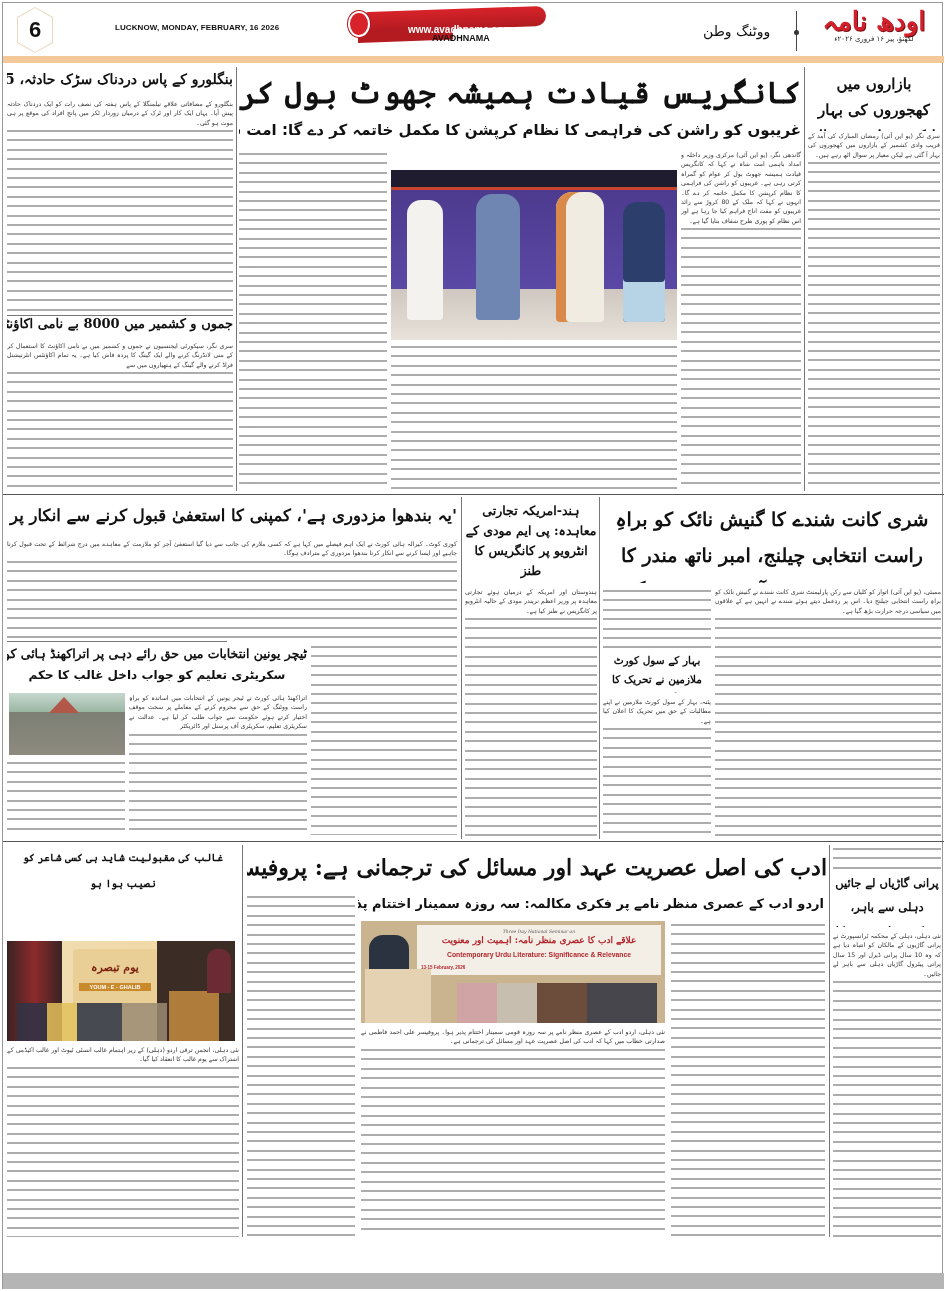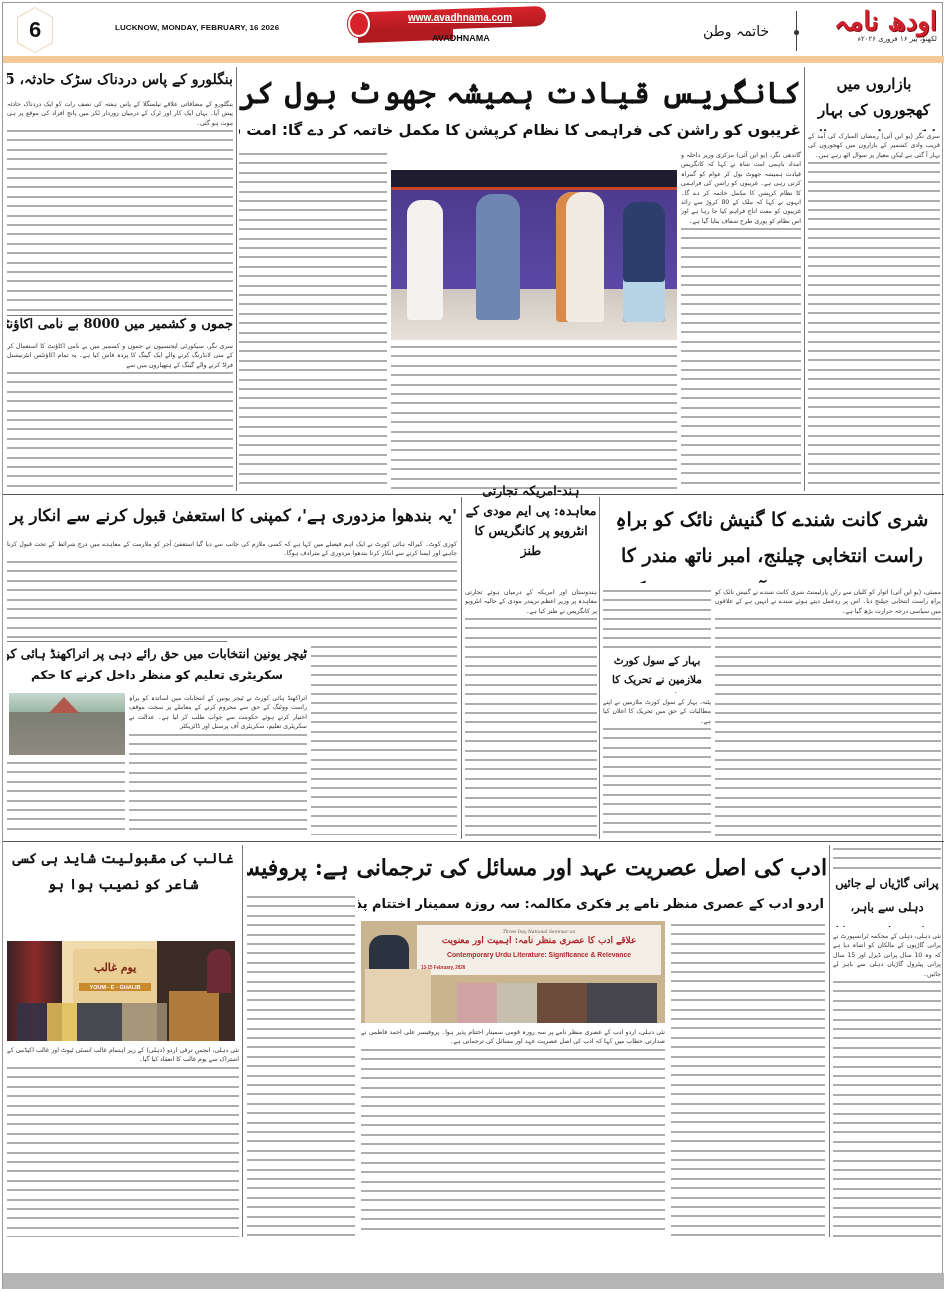--- a/index.html
+++ b/index.html
@@ -6,27 +6,27 @@
   body { width: 945px; height: 1291px; background: #fff; font-family: "DejaVu Sans", sans-serif; color: #111; overflow: hidden; position: relative; }
   .page { position: absolute; left: 2px; top: 2px; width: 941px; height: 1287px; border: 1px solid #999; }
   
   .mast { position: absolute; left: 0; top: 0; width: 941px; height: 54px; }
   .pgnum { position: absolute; left: 14px; top: 4px; width: 36px; height: 46px; clip-path: polygon(50% 0,100% 22%,100% 78%,50% 100%,0 78%,0 22%); background: #e9d9bf; }
   .pgnum-inner { position: absolute; left: 1px; top: 1px; right: 1px; bottom: 1px; clip-path: polygon(50% 0,100% 22%,100% 78%,50% 100%,0 78%,0 22%); background: #fff; display: flex; align-items: center; justify-content: center; font: bold 22px "Liberation Sans", sans-serif; }
   .dateline { position: absolute; left: 112px; top: 20px; font: bold 8px "Liberation Sans", sans-serif; letter-spacing: 0.1px; }
   .banner { position: absolute; left: 345px; top: 4px; width: 200px; height: 40px; }
   .banner .ribbon { position: absolute; left: 18px; top: 2px; width: 180px; height: 20px; background: linear-gradient(#d8232a,#b01a20); border-radius: 2px 10px 10px 2px; transform: skewY(-2deg); }
   .banner .ribbon2 { position: absolute; left: 10px; top: 18px; width: 95px; height: 18px; background: #b31b21; clip-path: polygon(0 0,100% 20%,100% 80%,0 100%); }
-  .banner .web { position: absolute; left: 60px; top: 5px; color: #fff; font: bold 10px "Liberation Sans", sans-serif; text-decoration: underline; }
+  .banner .web { position: absolute; left: 60px; top: 17px; color: #fff; font: bold 10px "Liberation Sans", sans-serif; }
   .banner .hand { position: absolute; left: 0; top: 4px; width: 22px; height: 26px; border-radius: 50%; background: #d8232a; border: 2px solid #fff; box-shadow: 0 0 0 1px #b01a20; }
   .banner .name { position: absolute; left: 84px; top: 26px; font: bold 9px "Liberation Sans", sans-serif; }
   .sect { position: absolute; left: 700px; top: 20px; font: 14px "DejaVu Sans", sans-serif; direction: rtl; }
   .vrule { position: absolute; left: 793px; top: 8px; width: 1px; height: 40px; background: #444; }
   .vdot { position: absolute; left: 791px; top: 27px; width: 5px; height: 5px; background: #333; border-radius: 50%; }
-  .logo { position: absolute; left: 808px; top: 4px; width: 126px; height: 40px; direction: rtl; text-align: right; }
+  .logo { position: absolute; left: 808px; top: 4px; width: 126px; height: 40px; direction: rtl; text-align: center; }
   .logo .lt { font: bold 26px "DejaVu Serif", serif; color: #d0202b; line-height: 28px; text-shadow: 1px 1px 0 #7a0f14; }
   .logo .ld { font: 7px "DejaVu Sans", sans-serif; color: #222; }
   .tanbar { position: absolute; left: 0; top: 53px; width: 941px; height: 7px; background: #f3c99a; }
 
   
   .rtl { direction: rtl; text-align: right; }
   .hl { font-family: "DejaVu Serif", serif; font-weight: bold; line-height: 1.15; color: #111; }
   .sub { font-family: "DejaVu Sans", sans-serif; font-weight: bold; color: #111; }
   .col { position: absolute; overflow: hidden; direction: rtl; text-align: justify; font: 6.2px/9.4px "DejaVu Sans", sans-serif; color: #333; }
   .rule-v { position: absolute; width: 1px; background: #777; }
@@ -47,21 +47,21 @@
       <div class="pgnum-inner">6</div>
     </div>
     <div class="dateline">LUCKNOW, MONDAY,  FEBRUARY, 16  2026</div>
     <div class="banner">
       <div class="ribbon2"></div>
       <div class="ribbon"></div>
       <div class="hand"></div>
       <div class="web">www.avadhnama.com</div>
       <div class="name">AVADHNAMA</div>
     </div>
-    <div class="sect">خاتمہ وطن</div>
+    <div class="sect">ووٹنگ وطن</div>
     <div class="vrule"></div>
     <div class="vdot"></div>
     <div class="logo">
       <div class="lt">اودھ نامہ</div>
       <div class="ld">لکھنؤ، پیر ۱۶ فروری ۲۰۲۶ء</div>
     </div>
   </div>
   <div class="tanbar"></div>
 
   <div class="txt rtl" style="left:805px; top:68px; width:132px; height:60px;">
@@ -118,38 +118,38 @@
   <div class="txt rtl" style="left:4px; top:496px; width:450px; height:36px;">
     <div class="hl" style="font-size:16.5px; text-align:center; line-height:34px; white-space:nowrap;">'یہ بندھوا مزدوری ہے'، کمپنی کا استعفیٰ قبول کرنے سے انکار پر کیرالہ ہائی کورٹ کا اہم تبصرہ</div>
   </div>
   <div class="col" style="left:4px; top:536px; width:450px; height:100px;">
     <div>کوزی کوٹ۔ کیرالہ ہائی کورٹ نے ایک اہم فیصلے میں کہا ہے کہ کسی ملازم کی جانب سے دیا گیا استعفیٰ آجر کو ملازمت کے معاہدے میں درج شرائط کے تحت قبول کرنا چاہیے اور ایسا کرنے سے انکار کرنا بندھوا مزدوری کے مترادف ہوگا۔</div>
     <div class="lines"></div>
   </div>
   <div class="rule-h" style="left:4px; top:638px; width:220px;"></div>
   <div class="txt rtl" style="left:4px; top:640px; width:300px; height:46px;">
     <div class="hl" style="font-size:12.5px; text-align:center; line-height:22px; white-space:nowrap;">ٹیچر یونین انتخابات میں حق رائے دہی پر اتراکھنڈ ہائی کورٹ سخت</div>
-    <div class="sub" style="font-size:12px; text-align:center; line-height:20px; white-space:nowrap;">سکریٹری تعلیم کو منظر داخل کرنے کا حکم</div>
+    <div class="sub" style="font-size:12px; text-align:center; line-height:20px; white-space:nowrap;">سکریٹری تعلیم کو جواب داخل غالب کا حکم</div>
   </div>
   <div class="photo" style="left:6px; top:690px; width:116px; height:62px; background: linear-gradient(180deg,#c7d8cf 0,#9bb7a4 30%,#7c7f74 30%,#8e8a80 100%);">
     <div style="position:absolute;left:40px;top:4px;width:30px;height:16px;background:#b2584a;clip-path:polygon(50% 0,100% 100%,0 100%);"></div>
   </div>
   <div class="col" style="left:126px; top:690px; width:178px; height:142px;">
     <div>اتراکھنڈ ہائی کورٹ نے ٹیچر یونین کے انتخابات میں اساتذہ کو براہِ راست ووٹنگ کے حق سے محروم کرنے کے معاملے پر سخت موقف اختیار کرتے ہوئے حکومت سے جواب طلب کر لیا ہے۔ عدالت نے سکریٹری تعلیم، سکریٹری آف پرسنل اور ڈائریکٹر</div>
     <div class="lines"></div>
   </div>
   <div class="col" style="left:4px; top:756px; width:118px; height:76px;">
     <div class="lines"></div>
   </div>
   <div class="col" style="left:308px; top:640px; width:146px; height:192px;">
     <div class="lines"></div>
   </div>
   <div class="rule-v" style="left:458px; top:494px; height:342px;"></div>
 
-  <div class="txt rtl" style="left:462px; top:478px; width:132px; height:84px;">
+  <div class="txt rtl" style="left:462px; top:498px; width:132px; height:84px;">
     <div class="hl" style="font-size:12.5px; text-align:center; line-height:20px;">ہند-امریکہ تجارتی معاہدہ: پی ایم مودی کے انٹرویو پر کانگریس کا طنز</div>
   </div>
   <div class="col" style="left:462px; top:584px; width:132px; height:250px;">
     <div>ہندوستان اور امریکہ کے درمیان ہوئے تجارتی معاہدہ پر وزیر اعظم نریندر مودی کے حالیہ انٹرویو پر کانگریس نے طنز کیا ہے۔</div>
     <div class="lines"></div>
   </div>
   <div class="rule-v" style="left:596px; top:494px; height:342px;"></div>
 
   <div class="txt rtl" style="left:600px; top:498px; width:338px; height:82px;">
     <div class="hl" style="font-size:19px; text-align:center; line-height:36px;">شری کانت شندے کا گنیش نائک کو براہِ راست انتخابی چیلنج، امبر ناتھ مندر کا دورہ سیاسی محاذ آرائی میں بدل گیا</div>
@@ -165,25 +165,25 @@
     <div class="hl" style="font-size:10.5px; text-align:center; line-height:19px;">بہار کے سول کورٹ ملازمین نے تحریک کا بگل پھونکا</div>
   </div>
   <div class="col" style="left:600px; top:694px; width:108px; height:140px;">
     <div>پٹنہ، بہار کے سول کورٹ ملازمین نے اپنے مطالبات کے حق میں تحریک کا اعلان کیا ہے۔</div>
     <div class="lines"></div>
   </div>
 
   <div class="rule-h" style="left:0; top:838px; width:941px; background:#555;"></div>
 
   <div class="txt rtl" style="left:4px; top:842px; width:232px; height:54px;">
-    <div class="hl" style="font-size:14px; text-align:center; line-height:26px;">غالب کی مقبولیت شاید ہی کسی شاعر کو نصیب ہوا ہو</div>
+    <div class="hl" style="font-size:10px; text-align:center; line-height:26px;">غالب کی مقبولیت شاید ہی کسی شاعر کو نصیب ہوا ہو</div>
   </div>
   <div class="photo" style="left:4px; top:938px; width:228px; height:100px; background: linear-gradient(90deg,#3b2324 0,#8c2a2a 12%,#3b2324 24%,#f0dcb0 24%,#f1d9a8 66%,#3b2c26 66%);">
     <div style="position:absolute;left:66px;top:8px;width:84px;height:58px;background:#e9cf96;border-radius:4px;">
-      <div style="position:absolute;left:0;right:0;top:12px;text-align:center;font:bold 11px 'DejaVu Serif',serif;color:#7a2310;direction:rtl;">یوم غالب</div>
+      <div style="position:absolute;left:0;right:0;top:12px;text-align:center;font:bold 11px 'DejaVu Serif',serif;color:#7a2310;direction:rtl;">یوم تبصرہ</div>
       <div style="position:absolute;left:6px;right:6px;top:34px;background:#c98a2c;color:#fff;text-align:center;font:bold 5.5px 'Liberation Sans',sans-serif;padding:1px 0;">YOUM - E - GHALIB</div>
     </div>
     <div style="position:absolute;left:162px;top:50px;width:50px;height:50px;background:#b07c3c;"></div>
     <div style="position:absolute;left:200px;top:8px;width:24px;height:44px;background:#6c2a34;border-radius:10px 10px 0 0;"></div>
     <div style="position:absolute;left:10px;top:62px;width:150px;height:38px;background:linear-gradient(90deg,#2e3347 0 20%,#e1c05a 20% 40%,#2a3141 40% 70%,#9a8a72 70% 100%);opacity:.85;"></div>
   </div>
   <div class="col" style="left:4px; top:1042px; width:232px; height:192px;">
     <div>نئی دہلی، انجمن ترقی اردو (دہلی) کے زیر اہتمام غالب انسٹی ٹیوٹ اور غالب اکیڈمی کے اشتراک سے یوم غالب کا انعقاد کیا گیا۔</div>
     <div class="lines"></div>
   </div>

